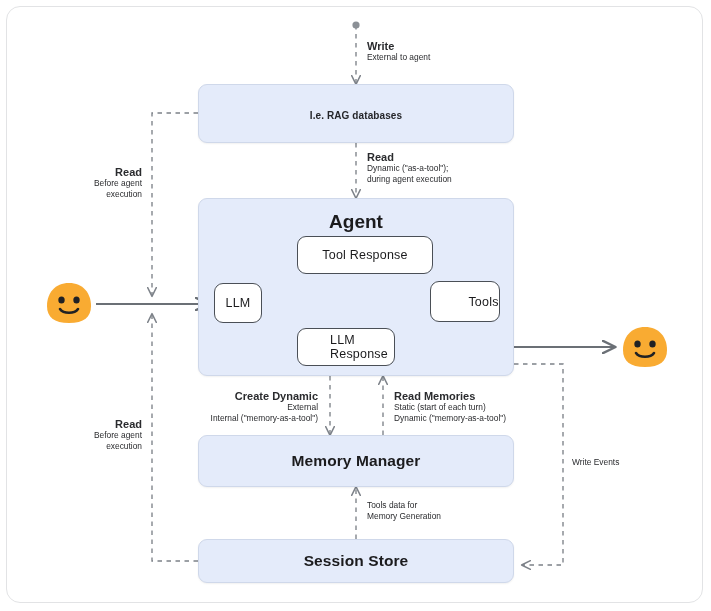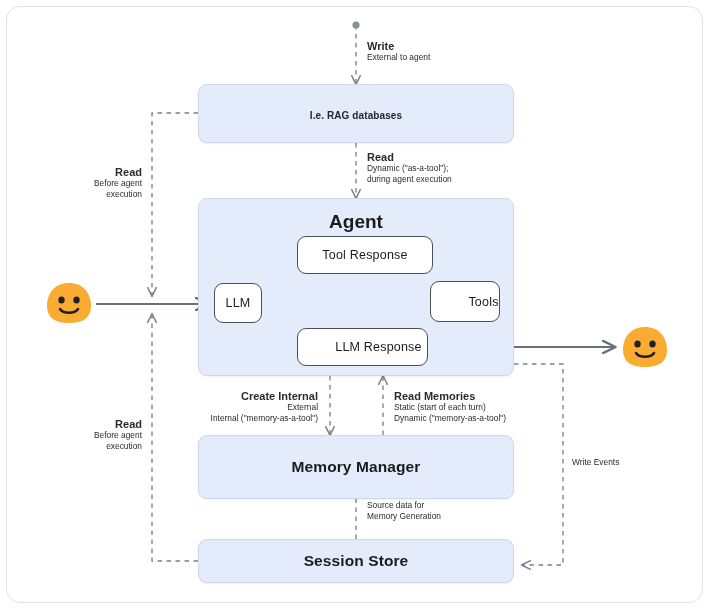--- a/index.html
+++ b/index.html
@@ -94,25 +94,25 @@
   </div>
 
   <div class="node whitebox" style="left:214px;top:283px;width:48px;height:40px;">
     <div class="whitelabel">LLM</div>
   </div>
 
   <div class="node whitebox" style="left:430px;top:281px;width:70px;height:41px;padding-left:37px;">
     <div class="whitelabel">Tools</div>
   </div>
 
-  <div class="node whitebox" style="left:297px;top:328px;width:131px;height:38px;padding-left:32px;">
+  <div class="node whitebox" style="left:297px;top:328px;width:98px;height:38px;padding-left:32px;">
     <div class="whitelabel">LLM Response</div>
   </div>
 
-  <div class="node bigbox" style="left:198px;top:435px;width:316px;height:64px;">
+  <div class="node bigbox" style="left:198px;top:435px;width:316px;height:52px;">
     <div class="bigtitle">Memory Manager</div>
   </div>
 
   <div class="node bigbox" style="left:198px;top:539px;width:316px;height:44px;">
     <div class="bigtitle">Session Store</div>
   </div>
 
   <svg class="emoji" style="left:44px;top:281px;" viewBox="0 0 50 44">
     <path d="M25,2 C39,2 47,12 47,25 C47,36 40,42 25,42 C10,42 3,36 3,25 C3,12 11,2 25,2 Z" fill="#f9ab32"></path>
     <ellipse cx="17.5" cy="19" rx="3.2" ry="3.6" fill="#202124"></ellipse>
@@ -144,33 +144,33 @@
     <span>execution</span>
   </div>
 
   <div class="ann r" style="left:46px;top:419px;width:96px;">
     <span class="hd">Read</span>
     <span>Before agent</span><br>
     <span>execution</span>
   </div>
 
   <div class="ann r" style="left:30px;top:391px;width:288px;">
-    <span class="hd">Create Internal</span>
+    <span class="hd">Create Dynamic</span>
     <span>External</span><br>
     <span>Internal ("memory-as-a-tool")</span>
   </div>
 
   <div class="ann l" style="left:394px;top:391px;">
     <span class="hd">Read Memories</span>
     <span>Static (start of each turn)</span><br>
     <span>Dynamic ("memory-as-a-tool")</span>
   </div>
 
   <div class="ann l" style="left:367px;top:500px;">
-    <span>Source data for</span><br>
+    <span>Tools data for</span><br>
     <span>Memory Generation</span>
   </div>
 
   <div class="ann l" style="left:572px;top:457px;">
     <span>Write Events</span>
   </div>
 
 </div>
 
 </body></html>

